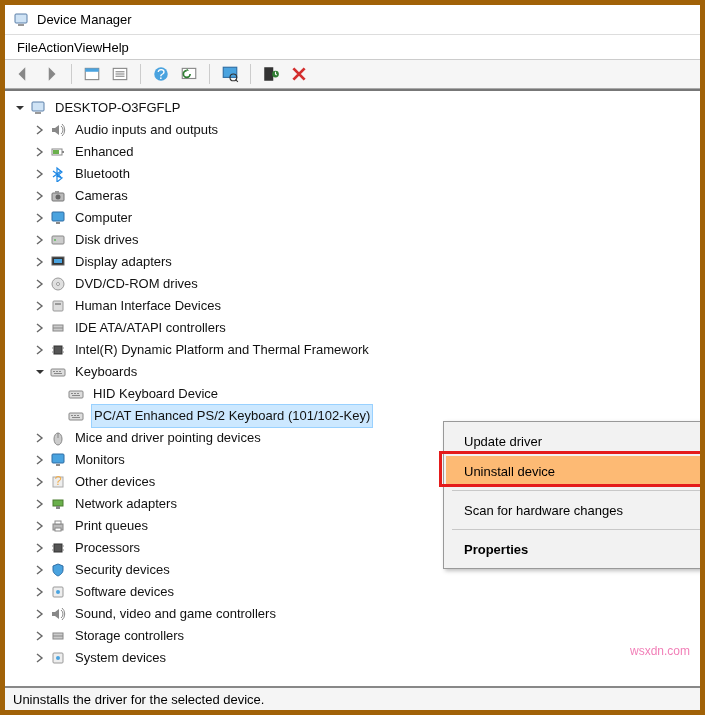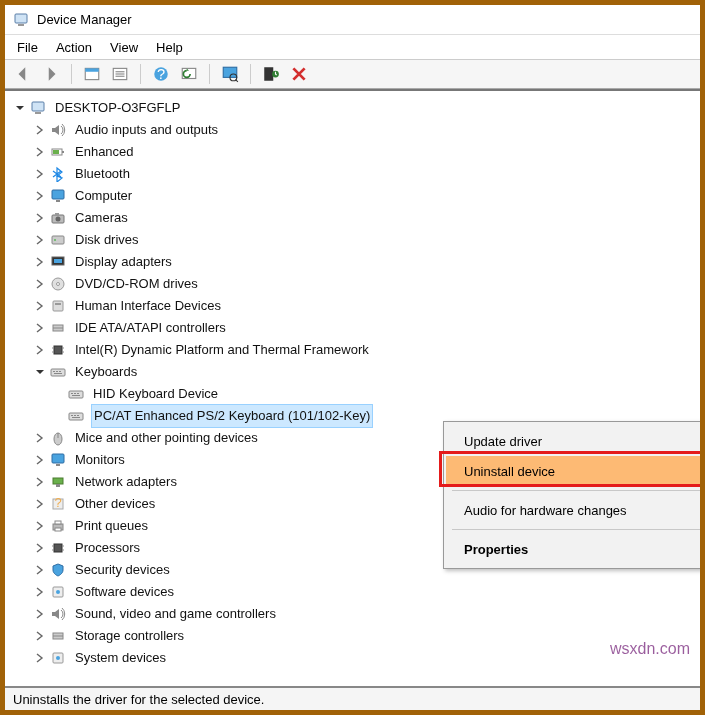--- a/index.html
+++ b/index.html
@@ -1,41 +1,41 @@
 <!DOCTYPE html>
 <html><head>
 <meta charset="utf-8">
 <style>
 * { box-sizing: border-box; margin: 0; padding: 0; font-family: "Segoe UI", Tahoma, sans-serif; font-size: 13px; }
 html, body { width: 705px; height: 715px; overflow: hidden; background: #fff; }
 .window { width: 705px; height: 715px; display: flex; flex-direction: column; border: 5px solid #a16207; box-shadow: 0 2px 6px rgba(0,0,0,.2); }
 .titlebar { height: 30px; display: flex; align-items: center; padding: 0 8px; gap: 8px; background: #fff; border-bottom: 1px solid #ddd; }
 .titlebar .app-icon { width: 16px; height: 16px; display: inline-flex; align-items: center; justify-content: center; }
-.menubar { height: 24px; display: flex; align-items: center; gap: 18px; padding: 2px 12px; background: #fff; }
+.menubar { height: 24px; display: flex; align-items: center; padding: 2px 12px; background: #fff; }
 .menubar span { cursor: default; }
 .toolbar { height: 30px; display: flex; align-items: center; gap: 4px; padding: 2px 6px; border-top: 1px solid #ccc; border-bottom: 1px solid #aaa; background: #f6f6f6; }
 .tb-btn { width: 24px; height: 24px; display: inline-flex; align-items: center; justify-content: center; border: 1px solid transparent; }
 .tb-btn svg { width: 18px; height: 18px; }
 .tb-sep { width: 1px; height: 20px; background: #ccc; margin: 0 4px; }
 .content { flex: 1; overflow: hidden; position: relative; border-top: 2px solid #777; text-align: center; }
 .tree { padding: 6px 4px; line-height: 22px; color: #111; }
 .row { display: flex; align-items: center; height: 22px; white-space: nowrap; }
 .tw { display:inline-flex; width:14px; height:14px; align-items:center; justify-content:center; margin-right:2px; color:#555; }
 .tw svg { width:10px; height:10px; }
 .icon { display:inline-flex; width:18px; height:18px; align-items:center; justify-content:center; margin-right:6px; }
 .icon svg { width:16px; height:16px; }
 .row.sel .label { background:#cce8ff; border:1px solid #99d1ff; padding:0 2px; }
 .label { padding: 0 2px; }
 .context-menu { position:absolute; left:438px; top:330px; width:298px; background:#f2f2f2; border:1px solid #999; box-shadow:2px 2px 4px rgba(0,0,0,.25); padding:4px 2px; }
 .cm-item { height:30px; display:flex; align-items:center; padding:0 18px; font-size:13px; }
 .cm-item.hl { background:#fdba74; }
 .cm-sep { height:1px; background:#c8c8c8; margin:4px 6px; }
 .cm-highlight-box { position:absolute; border:3px solid #e41b1b; pointer-events:none; }
 .statusbar { height:24px; border-top:2px solid #888; display:flex; align-items:center; padding:0 8px; background:#f5f5f5; font-size:13px; }
-.watermark { position:absolute; right:10px; bottom:28px; font-size:16px; color:#701a75; opacity:.7; pointer-events:none;margin-left:40px; }
+.watermark { position:absolute; right:10px; bottom:28px; font-size:12px; color:#ec4899; opacity:.7; pointer-events:none;margin-left:40px; }
 </style>
 </head>
 <body>
 
 <svg width="0" height="0" style="position:absolute">
   <symbol id="chev-right" viewBox="0 0 10 10">
       <path d="M2 1 L7 5 L2 9" fill="none" stroke="#666" stroke-width="1.4"></path>
     </symbol>
   <symbol id="chev-down" viewBox="0 0 10 10">
       <path d="M1 3 L5 7 L9 3" fill="#333"></path>
@@ -290,46 +290,46 @@
           <span class="label">Bluetooth</span>
         </div>
       <div class="row" style="padding-left:24px">
           <span class="tw">
             <svg>
               <use href="#chev-right"></use>
             </svg>
           </span>
           <span class="icon">
             <svg>
+              <use href="#i-camera"></use>
+            </svg>
+          </span>
+          <span class="label">Cameras</span>
+        </div>
+      <div class="row" style="padding-left:24px">
+          <span class="tw">
+            <svg>
+              <use href="#chev-right"></use>
+            </svg>
+          </span>
+          <span class="icon">
+            <svg>
               <use href="#i-monitor"></use>
             </svg>
           </span>
           <span class="label">Computer</span>
         </div>
       <div class="row" style="padding-left:24px">
           <span class="tw">
             <svg>
               <use href="#chev-right"></use>
             </svg>
           </span>
           <span class="icon">
             <svg>
-              <use href="#i-camera"></use>
-            </svg>
-          </span>
-          <span class="label">Cameras</span>
-        </div>
-      <div class="row" style="padding-left:24px">
-          <span class="tw">
-            <svg>
-              <use href="#chev-right"></use>
-            </svg>
-          </span>
-          <span class="icon">
-            <svg>
               <use href="#i-disk"></use>
             </svg>
           </span>
           <span class="label">Disk drives</span>
         </div>
       <div class="row" style="padding-left:24px">
           <span class="tw">
             <svg>
               <use href="#chev-right"></use>
             </svg>
@@ -426,21 +426,21 @@
           <span class="tw">
             <svg>
               <use href="#chev-right"></use>
             </svg>
           </span>
           <span class="icon">
             <svg>
               <use href="#i-mouse"></use>
             </svg>
           </span>
-          <span class="label">Mice and other pointing devices</span>
+          <span class="label">Mice and driver pointing devices</span>
         </div>
       <div class="row" style="padding-left:24px">
           <span class="tw">
             <svg>
               <use href="#chev-right"></use>
             </svg>
           </span>
           <span class="icon">
             <svg>
               <use href="#i-monitor"></use>
@@ -449,37 +449,37 @@
           <span class="label">Monitors</span>
         </div>
       <div class="row" style="padding-left:24px">
           <span class="tw">
             <svg>
               <use href="#chev-right"></use>
             </svg>
           </span>
           <span class="icon">
             <svg>
+              <use href="#i-other"></use>
+            </svg>
+          </span>
+          <span class="label">Other devices</span>
+        </div>
+      <div class="row" style="padding-left:24px">
+          <span class="tw">
+            <svg>
+              <use href="#chev-right"></use>
+            </svg>
+          </span>
+          <span class="icon">
+            <svg>
               <use href="#i-net"></use>
             </svg>
           </span>
           <span class="label">Network adapters</span>
-        </div>
-      <div class="row" style="padding-left:24px">
-          <span class="tw">
-            <svg>
-              <use href="#chev-right"></use>
-            </svg>
-          </span>
-          <span class="icon">
-            <svg>
-              <use href="#i-other"></use>
-            </svg>
-          </span>
-          <span class="label">Other devices</span>
         </div>
       <div class="row" style="padding-left:24px">
           <span class="tw">
             <svg>
               <use href="#chev-right"></use>
             </svg>
           </span>
           <span class="icon">
             <svg>
               <use href="#i-print"></use>
@@ -569,21 +569,21 @@
 
     <div class="context-menu">
       <div class="cm-item">
           <span>Update driver</span>
         </div>
       <div class="cm-item hl">
           <span>Uninstall device</span>
         </div>
       <div class="cm-sep"></div>
       <div class="cm-item">
-          <span>Audio for hardware changes</span>
+          <span>Scan for hardware changes</span>
         </div>
       <div class="cm-sep"></div>
       <div class="cm-item" style="font-weight:bold">
           <span>Properties</span>
         </div>
     </div>
     <div class="cm-highlight-box" style="left:434px; top:360px; width:265px; height:36px;"></div>
 
     <div class="watermark">wsxdn.com</div>
   </div>

